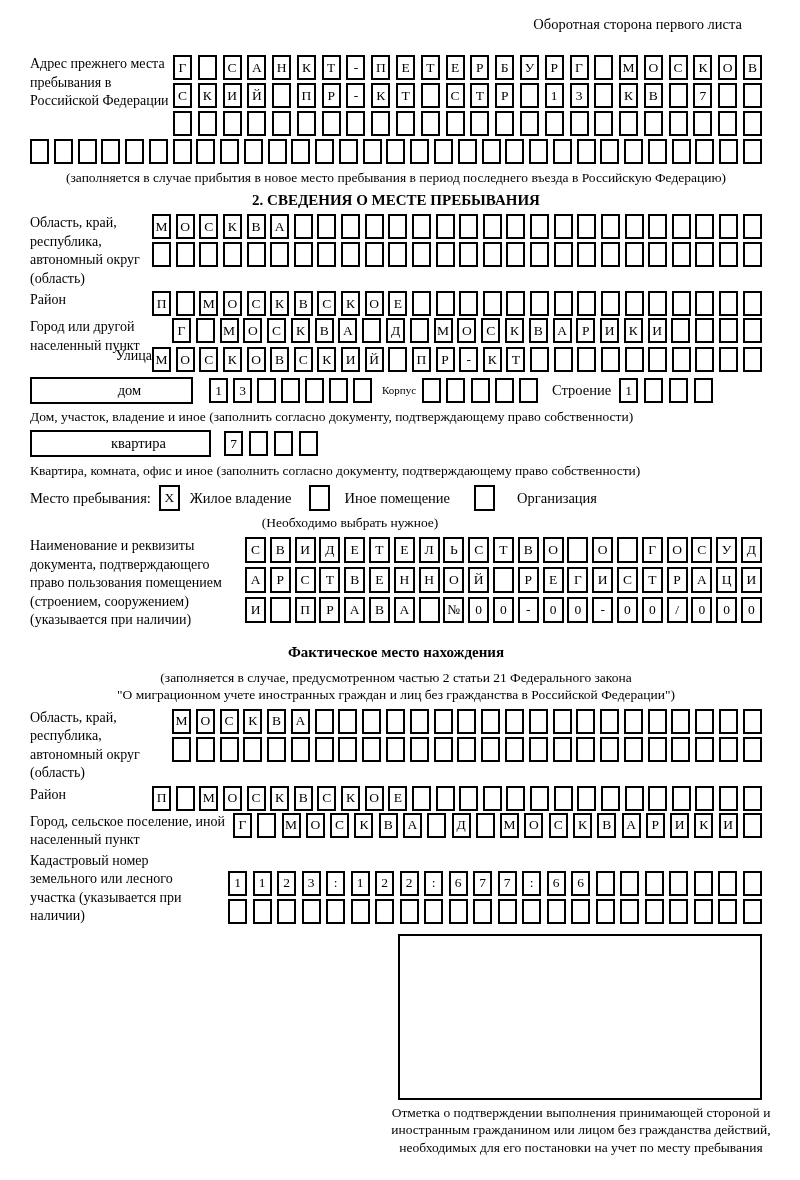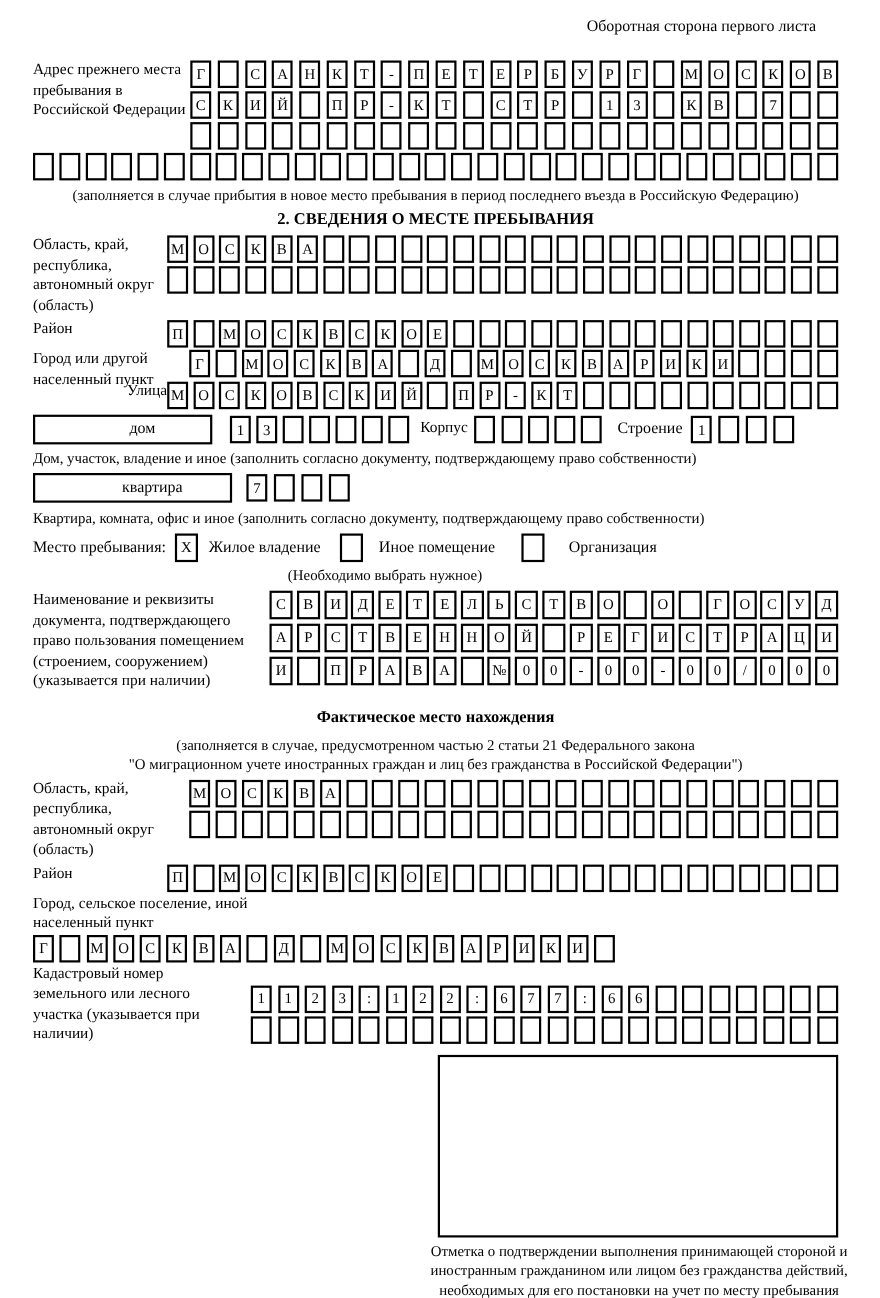--- a/index.html
+++ b/index.html
@@ -317,21 +317,21 @@
     <div class="wide-box w163">дом</div>
     <div class="boxes w163" style="margin-left:16px;">
         <span class="cell">1</span>
         <span class="cell">3</span>
         <span class="cell"></span>
         <span class="cell"></span>
         <span class="cell"></span>
         <span class="cell"></span>
         <span class="cell"></span>
       </div>
-    <div class="lbl" style="margin-left:10px;font-size:14px;">Корпус</div>
+    <div class="lbl" style="margin-left:10px;font-size:11px;">Корпус</div>
     <div class="boxes w116" style="margin-left:6px;">
         <span class="cell"></span>
         <span class="cell"></span>
         <span class="cell"></span>
         <span class="cell"></span>
         <span class="cell"></span>
       </div>
     <div class="lbl" style="margin-left:14px;font-size:14.5px;">Строение</div>
     <div class="boxes w94" style="margin-left:8px;">
         <span class="cell">1</span>
@@ -528,21 +528,21 @@
         <span class="cell"></span>
         <span class="cell"></span>
         <span class="cell"></span>
         <span class="cell"></span>
         <span class="cell"></span>
         <span class="cell"></span>
         <span class="cell"></span>
       </div>
   </div>
 
-  <div class="frow" style="margin-top:2px;flex-direction:column;">
+  <div class="frow" style="margin-top:2px;">
     <div class="lbl" style="width:203px;">Город, сельское поселение, иной населенный пункт</div>
     <div class="boxes w529">
         <span class="cell">Г</span>
         <span class="cell"></span>
         <span class="cell">М</span>
         <span class="cell">О</span>
         <span class="cell">С</span>
         <span class="cell">К</span>
         <span class="cell">В</span>
         <span class="cell">А</span>

